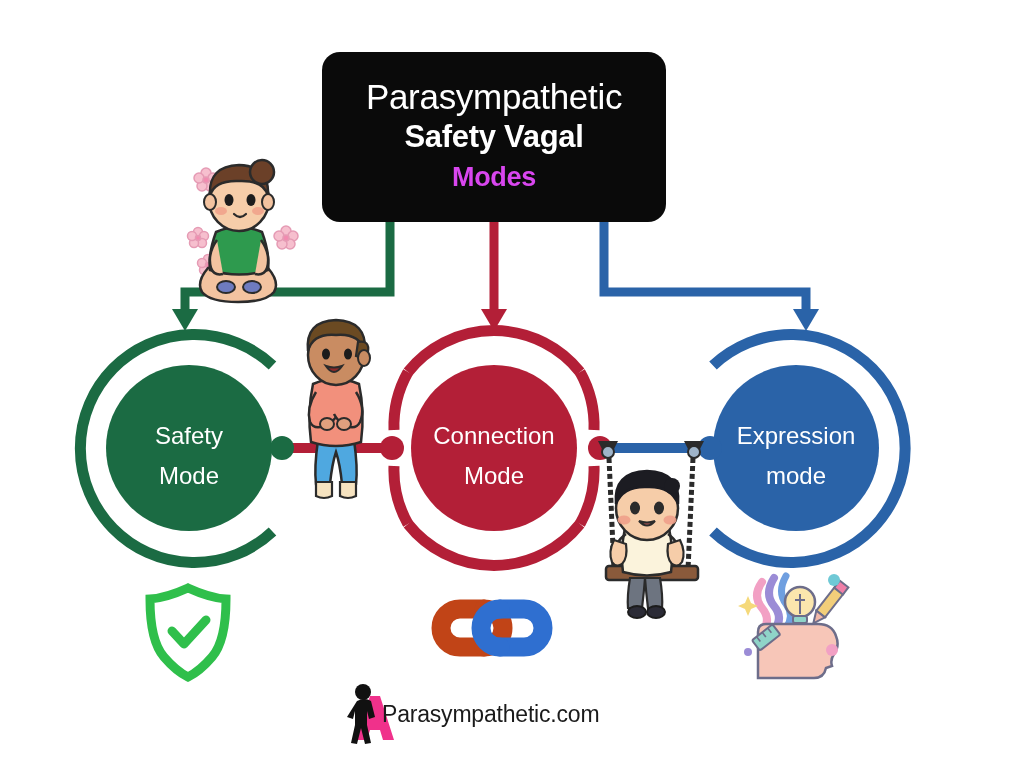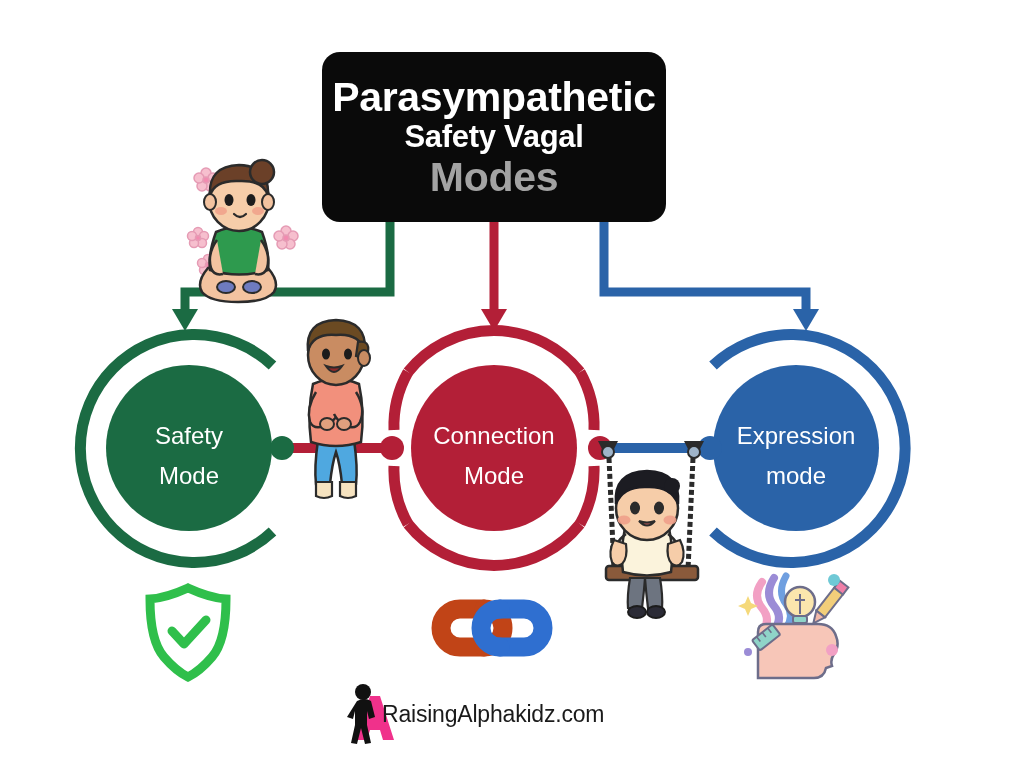--- a/index.html
+++ b/index.html
@@ -263,20 +263,20 @@
 
       <circle cx="363" cy="692" r="8" fill="#111111"></circle>
       <path d="M357,701 q8,-4 14,0 l4,16 l-6,2 l-2,-8 l0,14 l4,18 l-6,1 l-4,-16 l-4,16 l-6,-1 l4,-18 l0,-14 l-2,8 l-6,-2 z" fill="#111111"></path>
     </g>
 
   </svg>
 
   <div style="position:absolute;left:322px;top:52px;width:344px;height:170px;
               background:#0a0a0a;border-radius:18px;display:flex;flex-direction:column;
               align-items:center;justify-content:center;">
-    <div style="color:#ffffff;font-weight:bold;font-size:41px;line-height:40px;text-align:center;letter-spacing:-0.3px;">Parasympathetic</div>
+    <div style="color:#ffffff;font-weight:normal;font-size:35px;line-height:40px;text-align:center;letter-spacing:-0.3px;">Parasympathetic</div>
     <div style="color:#ffffff;font-weight:bold;font-size:31px;line-height:40px;text-align:center;letter-spacing:-0.3px;">Safety Vagal</div>
-    <div style="color:#a3a3a3;font-weight:bold;font-size:41px;line-height:40px;letter-spacing:-0.3px;">Modes</div>
+    <div style="color:#d946ef;font-weight:bold;font-size:27px;line-height:40px;letter-spacing:-0.3px;">Modes</div>
   </div>
 
-  <div style="position:absolute;left:382px;top:701px;font-size:23px;color:#1a1a1a;letter-spacing:-0.2px;">RaisingAlphakidz.com</div>
+  <div style="position:absolute;left:382px;top:701px;font-size:23px;color:#1a1a1a;letter-spacing:-0.2px;">Parasympathetic.com</div>
 
 </div>
 
 </body></html>

